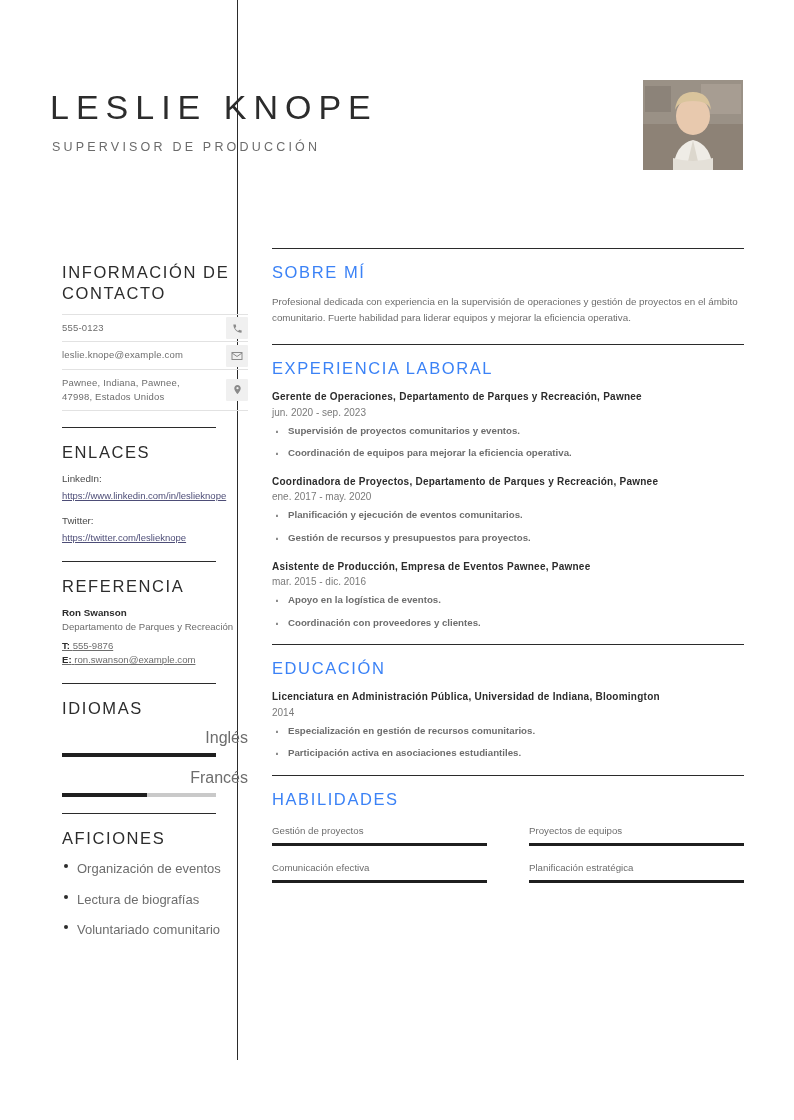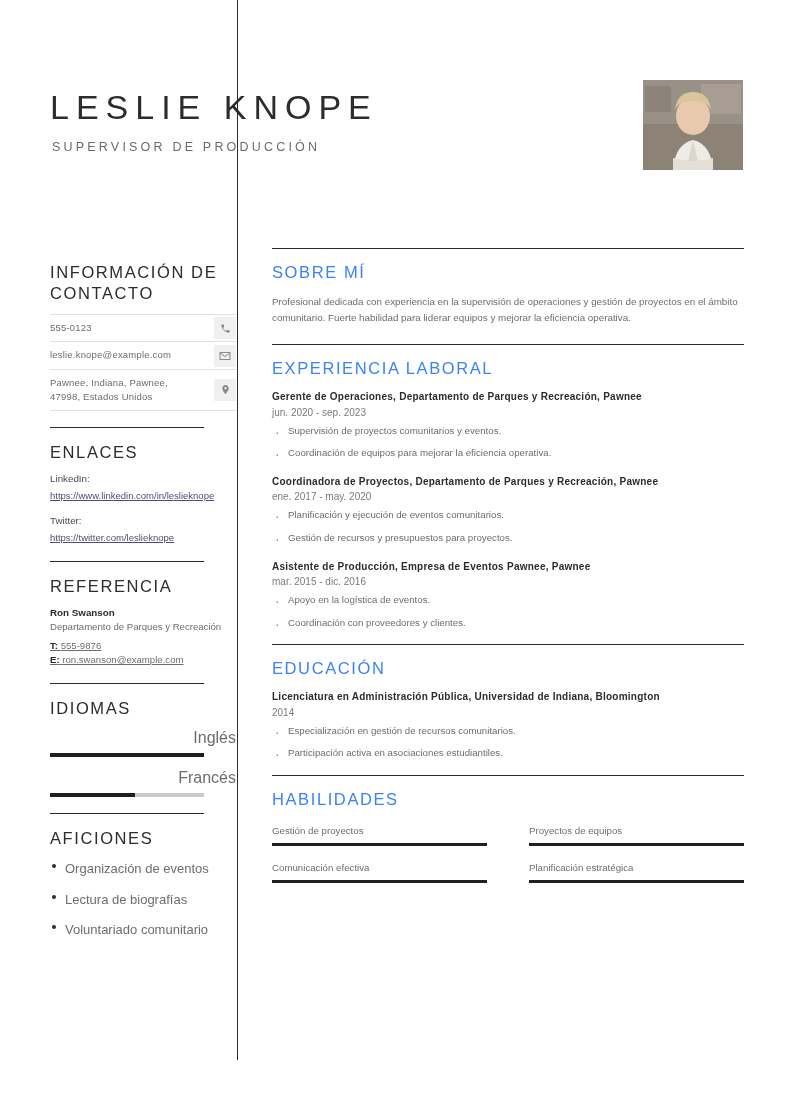--- a/index.html
+++ b/index.html
@@ -65,21 +65,21 @@
     width: 100px;
     height: 90px;
     overflow: hidden;
     background: #cfc9c2;
   }
   .photo svg { display: block; }
 
   
   .left-col {
     position: absolute;
-    left: 50px;
+    left: 62px;
     top: 262px;
     width: 186px;
   }
   .sec-title {
     font-size: 16.5px;
     letter-spacing: 1.6px;
     color: #2c2c2c;
     font-weight: 400;
     line-height: 1.28;
     margin: 0 0 10px 0;
@@ -195,20 +195,21 @@
     color: #7a7a7a;
     margin: 2px 0 6px 0;
   }
   .bullet {
     font-size: 9.7px;
     color: #6d6d6d;
     line-height: 1.5;
     position: relative;
     padding-left: 16px;
     margin-bottom: 8px;
+    font-weight: bold;
   }
   .bullet::before {
     content: "\00B7";
     position: absolute;
     left: 3px;
     top: -2px;
     font-size: 14px;
     color: #8a8a8a;
   }
 

